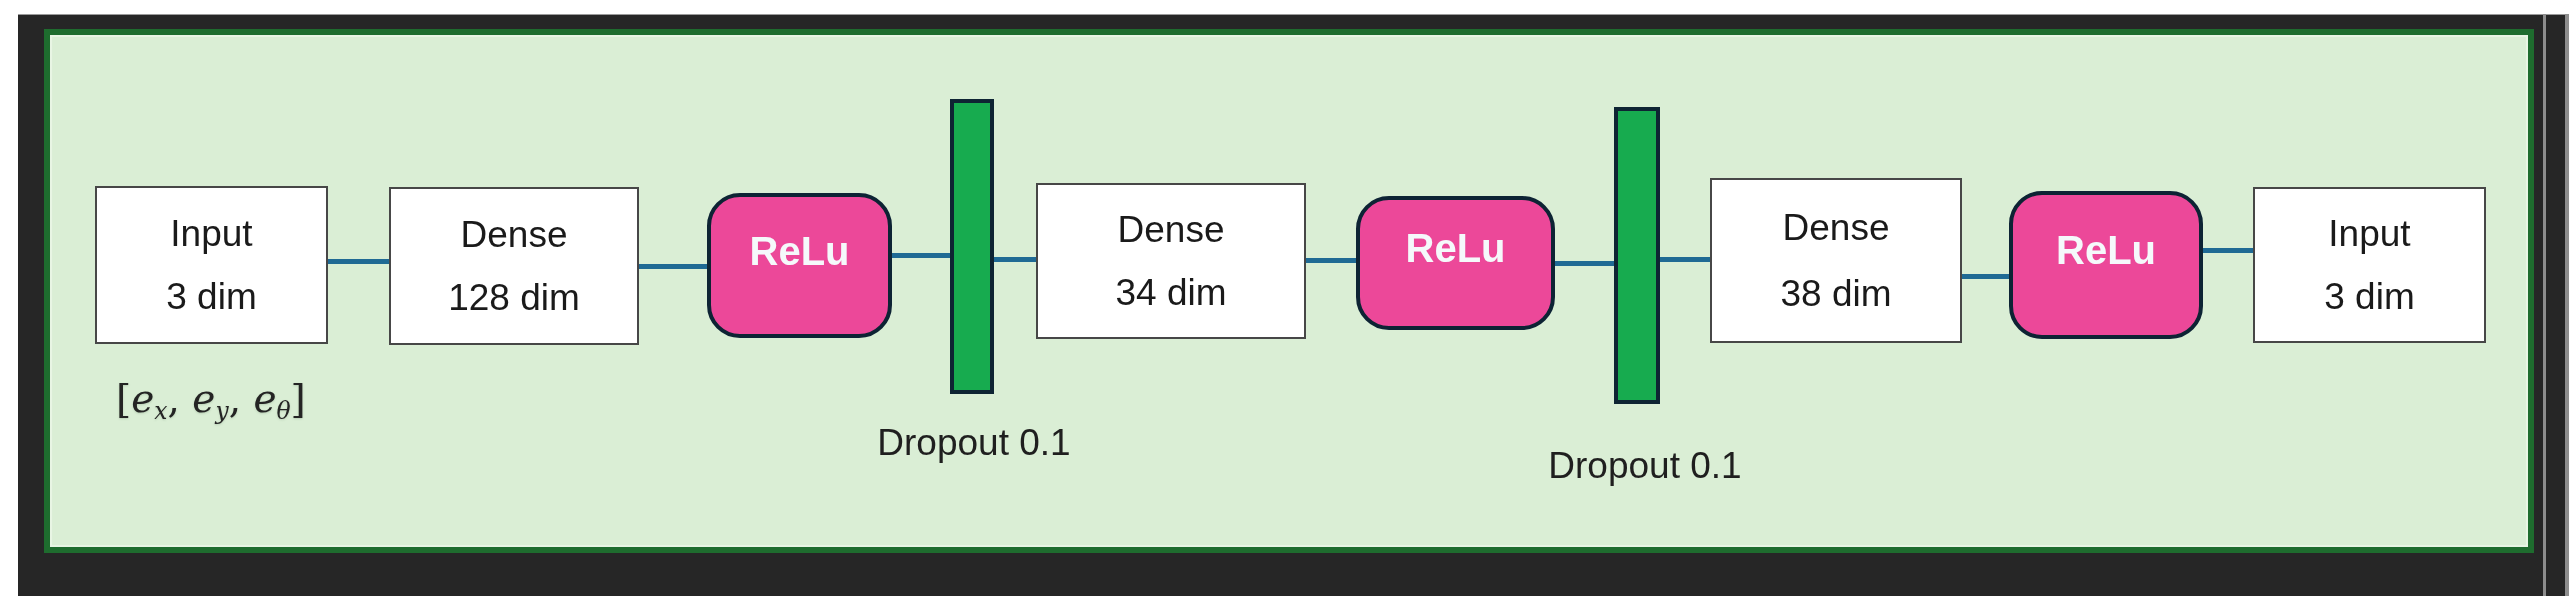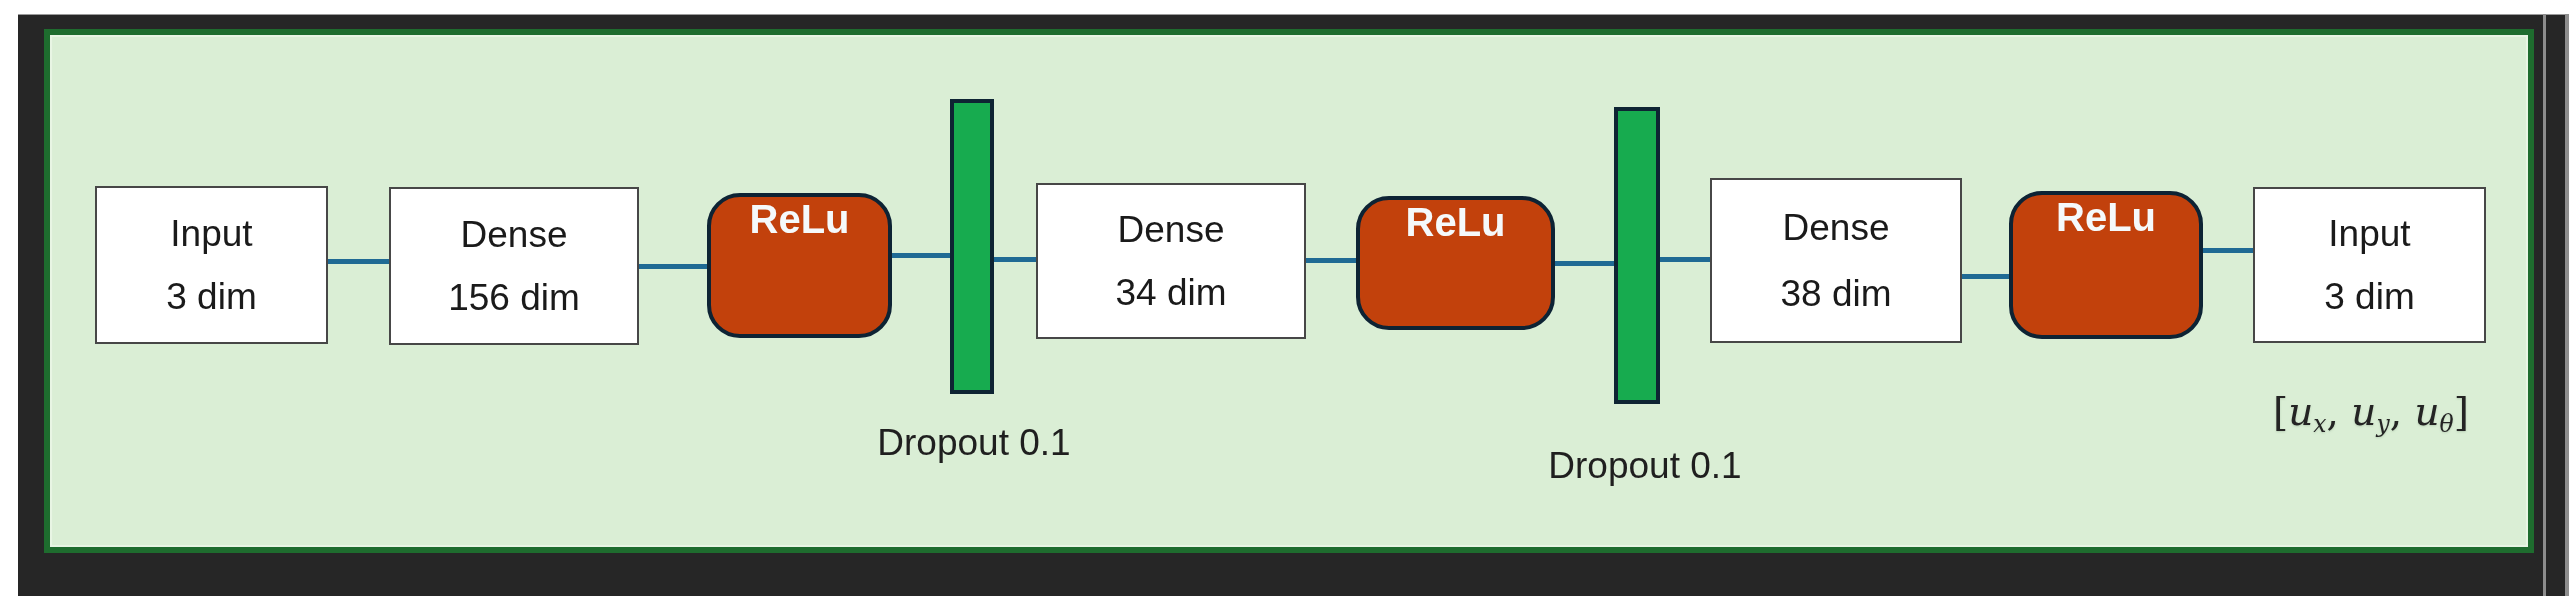--- a/index.html
+++ b/index.html
@@ -8,22 +8,22 @@
   .canvas{position:absolute;left:18px;top:14px;width:2547px;height:582px;background:#262626;
           border-top:0.7px solid #9a9a9a;box-sizing:border-box;}
   .scroll-line{position:absolute;left:2543px;top:14px;width:2.8px;height:582px;background:#8d8d8d;}
   .edge-line{position:absolute;left:2565px;top:14px;width:4.2px;height:582px;background:#8e8e8e;}
   .slide{position:absolute;left:44px;top:29px;width:2490px;height:524px;box-sizing:border-box;
          background:#daeed5;border:6.2px solid #1e6c2e;
          box-shadow:inset 0 0 0 2.1px rgba(244,252,240,.55);}
   .wbox{position:absolute;box-sizing:border-box;background:#ffffff;border:2.1px solid #474747;
         display:flex;flex-direction:column;justify-content:space-evenly;align-items:center;
         font-size:37px;color:#1a1a1a;text-align:center;line-height:1;}
-  .relu{position:absolute;box-sizing:border-box;background:#c2410c;border:4.8px solid #0d2334;
-        border-radius:33px;display:flex;align-items:flex-start;justify-content:center;
+  .relu{position:absolute;box-sizing:border-box;background:#ec4899;border:4.8px solid #0d2334;
+        border-radius:33px;display:flex;align-items:center;justify-content:center;
         color:#f5f9fb;font-size:40px;font-weight:600;padding-bottom:29px;}
   .dropbar{position:absolute;box-sizing:border-box;background:#17ab4f;border:4.8px solid #0e2433;}
   .conn{position:absolute;height:4.8px;background:#1f6a94;}
   .lbl{position:absolute;font-size:37px;color:#1f1f1f;white-space:nowrap;transform:translateX(-50%);}
   .math{position:absolute;font-family:"DejaVu Serif", serif;font-size:39px;color:#242424;
         white-space:nowrap;text-shadow:0 1.4px 2.1px rgba(120,150,120,.35);}
   .math .it{font-style:italic;}
   .math sub{font-size:0.6em;line-height:0;vertical-align:-0.3em;font-style:italic;}
   
   #n-input    {left:95px; top:186px; width:233px; height:158px;}
@@ -70,21 +70,21 @@
   <div class="conn" id="c8"></div>
   <div class="conn" id="c9"></div>
 
   <div class="wbox" id="n-input">
     <span>Input</span>
     <span>3 dim</span>
   </div>
 
   <div class="wbox" id="n-dense128">
     <span>Dense</span>
-    <span>156 dim</span>
+    <span>128 dim</span>
   </div>
 
   <div class="relu" id="n-relu1">
     <span>ReLu</span>
   </div>
 
   <div class="dropbar" id="n-drop1"></div>
 
   <div class="wbox" id="n-dense64">
     <span>Dense</span>
@@ -107,18 +107,18 @@
   </div>
 
   <div class="wbox" id="n-output">
     <span>Input</span>
     <span>3 dim</span>
   </div>
 
   <div class="lbl" id="lbl-drop1">Dropout 0.1</div>
   <div class="lbl" id="lbl-drop2">Dropout 0.1</div>
 
+  <div class="math" id="math-in">
+    <span>[</span><span class="it">e</span><sub>x</sub><span>, </span><span class="it">e</span><sub>y</sub><span>, </span><span class="it">e</span><sub>θ</sub><span>]</span>
+  </div>
 
-  <div class="math" id="math-out">
-    <span>[</span><span class="it">u</span><sub>x</sub><span>, </span><span class="it">u</span><sub>y</sub><span>, </span><span class="it">u</span><sub>θ</sub><span>]</span>
-  </div>
 </div>
 
 
 </body></html>

